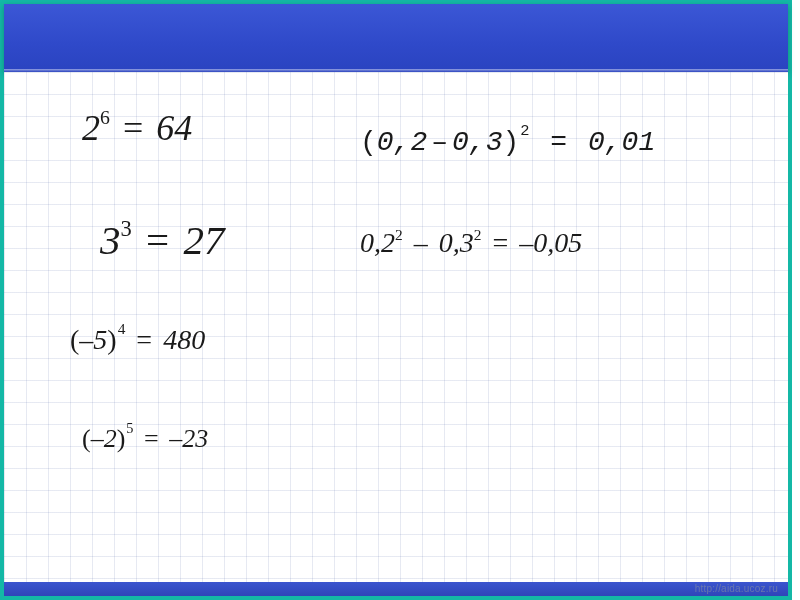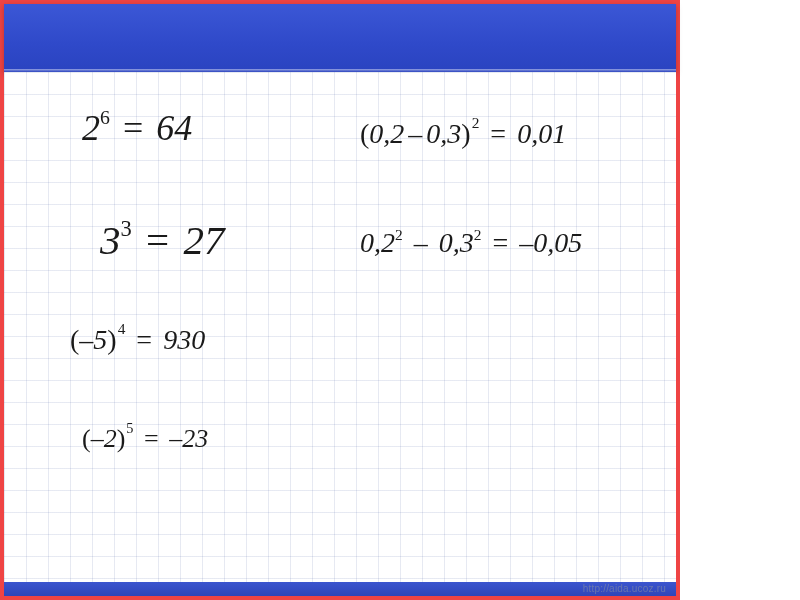--- a/index.html
+++ b/index.html
@@ -5,23 +5,23 @@
   html, body {
     margin: 0;
     padding: 0;
     width: 800px;
     height: 600px;
     overflow: hidden;
     font-family: "Times New Roman", Georgia, serif;
     color: #1a1a1a;
   }
   .stage {
-    width: 680px;
+    width: 792px;
     height: 600px;
-    background: #ef4444;
+    background: #14b8a6;
     position: relative;
     box-sizing: border-box;
   }
   
   .frame {
     position: absolute;
     left: 4px; right: 4px; top: 4px; bottom: 4px;
     border: 1px solid #b8c0d8;
   }
   
@@ -89,21 +89,21 @@
   }
   .eq .par {
     font-style: normal;
   }
 
   
   .eq1 { left: 82px;  top: 106px; font-size: 36px; }
   .eq2 { left: 100px;  top: 216px; font-size: 41px; }
   .eq3 { left: 70px;  top: 320px; font-size: 28px; }
   .eq4 { left: 82px;  top: 420px; font-size: 26px; }
-  .eq5 { left: 360px; top: 114px; font-size: 28px; }
+  .eq5 { left: 360px; top: 122px; font-size: 28px; font-family: Liberation Mono, monospace; }
   .eq6 { left: 360px; top: 226px; font-size: 28px; }
   .eq7 { left: 400px; top: 336px; font-size: 30px; }
   .eq8 { left: 396px; top: 430px; font-size: 30px; }
 </style>
 </head>
 <body>
 
 <div class="stage">
   <div class="frame"></div>
 
@@ -121,21 +121,21 @@
 
   <div class="eq eq2">
     <span>3</span><sup>3</sup>
     <span class="op">=</span>
     <span>27</span>
   </div>
 
   <div class="eq eq3">
     <span class="par">(</span><span>–5</span><span class="par">)</span><span class="supexp">4</span>
     <span class="op">=</span>
-    <span>930</span>
+    <span>480</span>
   </div>
 
   <div class="eq eq4">
     <span class="par">(</span><span>–2</span><span class="par">)</span><span class="supexp">5</span>
     <span class="op">=</span>
     <span>–23</span>
   </div>
 
   <div class="eq eq5">
     <span class="par">(</span><span>0,2</span><span class="op">–</span><span>0,3</span><span class="par">)</span><span class="supexp">2</span>

